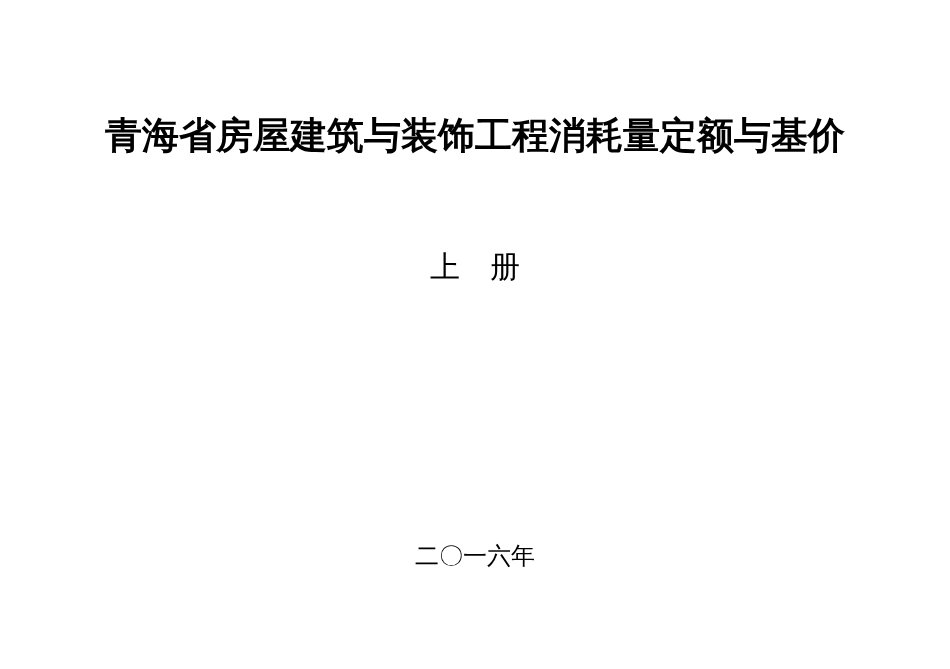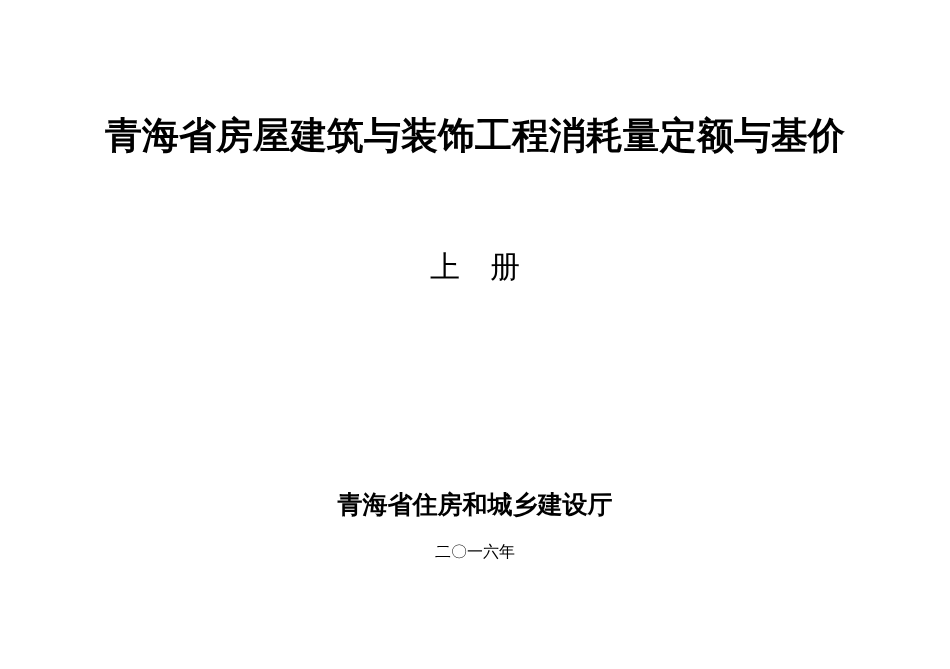--- a/index.html
+++ b/index.html
@@ -35,28 +35,27 @@
     font-size: 30px;
     font-weight: normal;
   }
   .doc-publisher {
     top: 492px;
     font-size: 25px;
     font-weight: bold;
   }
   .doc-year {
     top: 544px;
-    font-size: 16px;
+    font-size: 24px;
     font-weight: normal;
   }
 </style>
 </head>
 <body>
 
 <div class="page">
   <div class="line doc-title">青海省房屋建筑与装饰工程消耗量定额与基价</div>
 
   <div class="line doc-volume">上　册</div>
 
-  <div class="line doc-publisher">青海省住房和城乡建设厅</div>
 
   <div class="line doc-year">二〇一六年</div>
 </div>
 
 </body></html>

